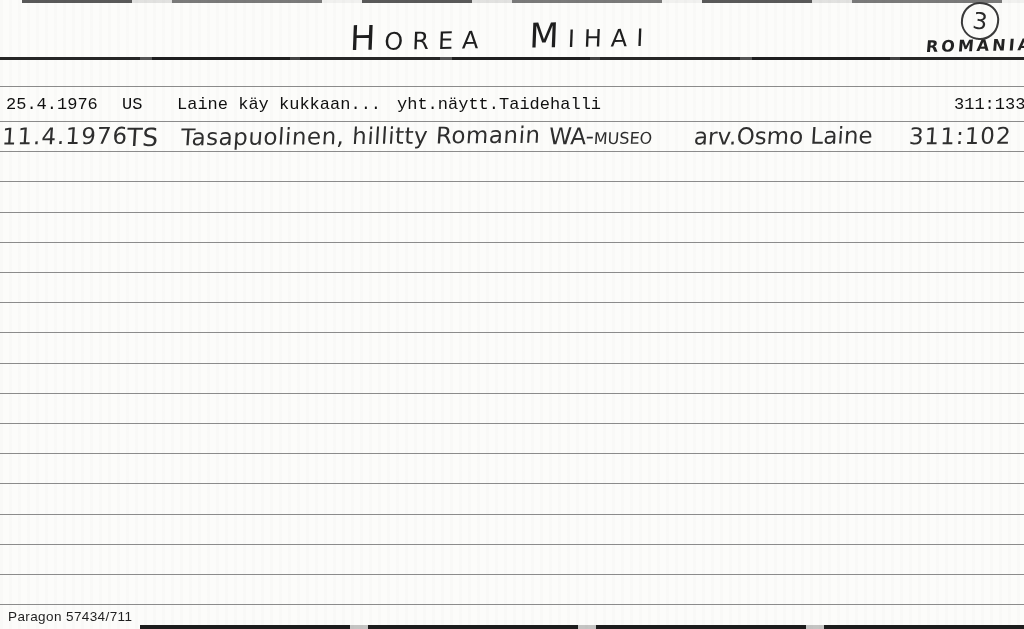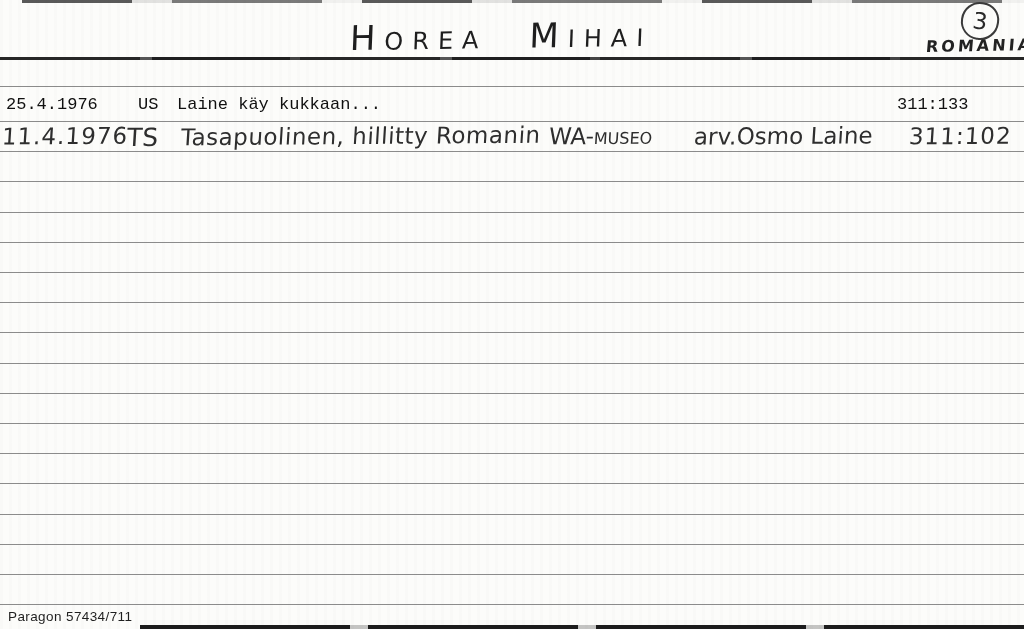--- a/index.html
+++ b/index.html
@@ -76,25 +76,25 @@
   }
   
   .entry-typed {
     position: absolute; top: 93px; left: 0; width: 834px; height: 28px;
     font-family: "Liberation Mono", "DejaVu Sans Mono", monospace;
     font-size: 17px; color: #101010;
     white-space: nowrap;
   }
   .entry-typed span { position: absolute; top: 2px; }
   .t-date     { left: 6px; }
-  .t-source   { left: 138px; }
+  .t-source   { left: 122px; }
   .t-title    { left: 177px; }
   .t-venue    { left: 397px; }
   .t-reviewer { left: 630px; }
-  .t-ref      { left: 897px; }
+  .t-ref      { left: 954px; }
   
   .entry-hand {
     position: absolute; top: 122px; left: 0; width: 1024px; height: 32px;
     font-family: "DejaVu Sans", sans-serif;
     font-size: 23px; color: #2e2e2e;
     white-space: nowrap;
   }
   .entry-hand span { position: absolute; top: 1px; transform: skewX(-4deg) rotate(-0.4deg); }
   .h-date     { left: 2px;   letter-spacing: 1px; }
   .h-source   { left: 127px; font-size: 25px; }
@@ -124,20 +124,21 @@
 
   <div class="corner-country">ROMANIA</div>
 
   <div class="title-rule"></div>
   <div class="rule-mid"></div>
 
   <div class="entry-typed">
     <span class="t-date">25.4.1976</span>
     <span class="t-source">US</span>
     <span class="t-title">Laine käy kukkaan...</span>
+    <span class="t-venue">yht.näytt.Taidehalli</span>
     <span class="t-ref">311:133</span>
   </div>
 
   <div class="ruled-lines"></div>
 
   <div class="entry-hand">
     <span class="h-date">11.4.1976</span>
     <span class="h-source">TS</span>
     <span class="h-title">Tasapuolinen, hillitty Romanin</span>
     <span class="h-venue">WA-museo</span>

